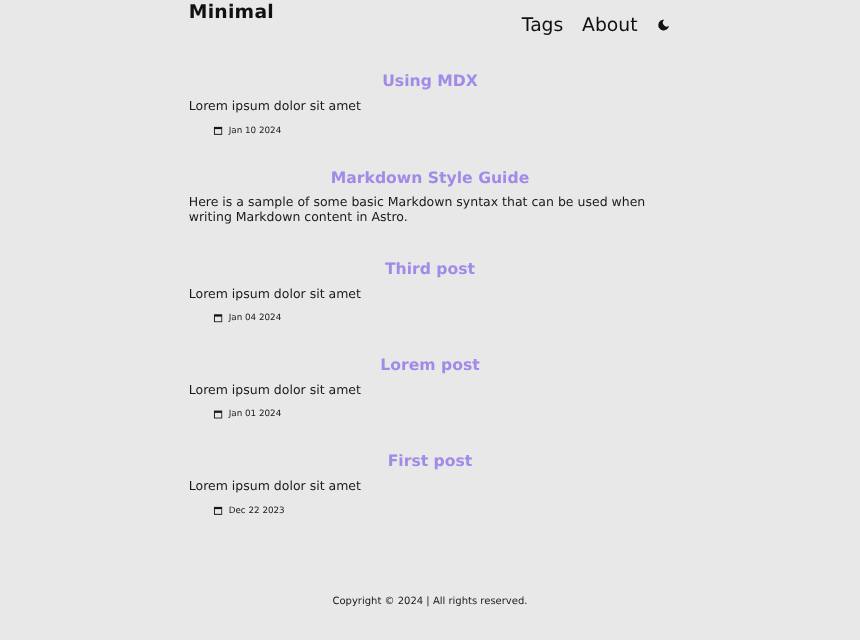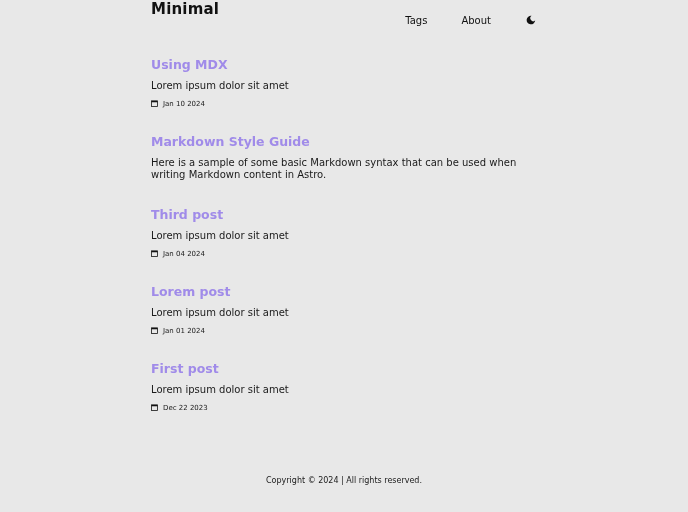--- a/index.html
+++ b/index.html
@@ -6,28 +6,28 @@
     body {
       width: 688px; height: 512px;
       background: #e8e8e8;
       font-family: "DejaVu Sans", sans-serif;
       color: #111;
       position: relative;
       overflow: hidden;
     }
     header { position: absolute; left: 151px; top: 0; width: 386px; height: 40px; display: flex; justify-content: space-between; }
     .logo { font-size: 15px; font-weight: bold; letter-spacing: 0.2px; color: #111; text-decoration: none; }
-    nav { display: flex; align-items: center; gap: 34px; font-size: 10px; }
+    nav { display: flex; align-items: center; gap: 15px; font-size: 15px; }
     nav a { color: #111; text-decoration: none; }
     .theme-btn { width: 12px; height: 12px; display: inline-flex; align-items: center; justify-content: center; cursor: pointer; }
     .posts { position: absolute; left: 151px; top: 56px; width: 386px; }
     .post { margin-bottom: 25px; }
-    .post-title { font-size: 12.5px; font-weight: bold; color: #a08be9; text-decoration: none; display: block; line-height: 18px; }
+    .post-title { font-size: 12.5px; font-weight: bold; color: #a08be9; text-decoration: none; display: block; line-height: 18px; text-align: center; }
     .post-desc { font-size: 10px; line-height: 12px; margin-top: 6px; color: #1a1a1a; }
-    .post-date { display: flex; gap: 5px; font-size: 7px; margin-top: 8px; color: #1a1a1a; }
+    .post-date { display: flex; align-items: center; gap: 5px; font-size: 7px; margin-top: 8px; color: #1a1a1a; margin-left: 20px; }
     .cal { width: 7px; height: 7px; display: inline-block; }
     footer { position: absolute; top: 476px; left: 0; width: 688px; text-align: center; font-size: 8px; color: #1a1a1a; }
   </style>
 </head>
 <body>
 
 <header>
   <a class="logo">Minimal</a>
   <nav>
     <a>Tags</a>

